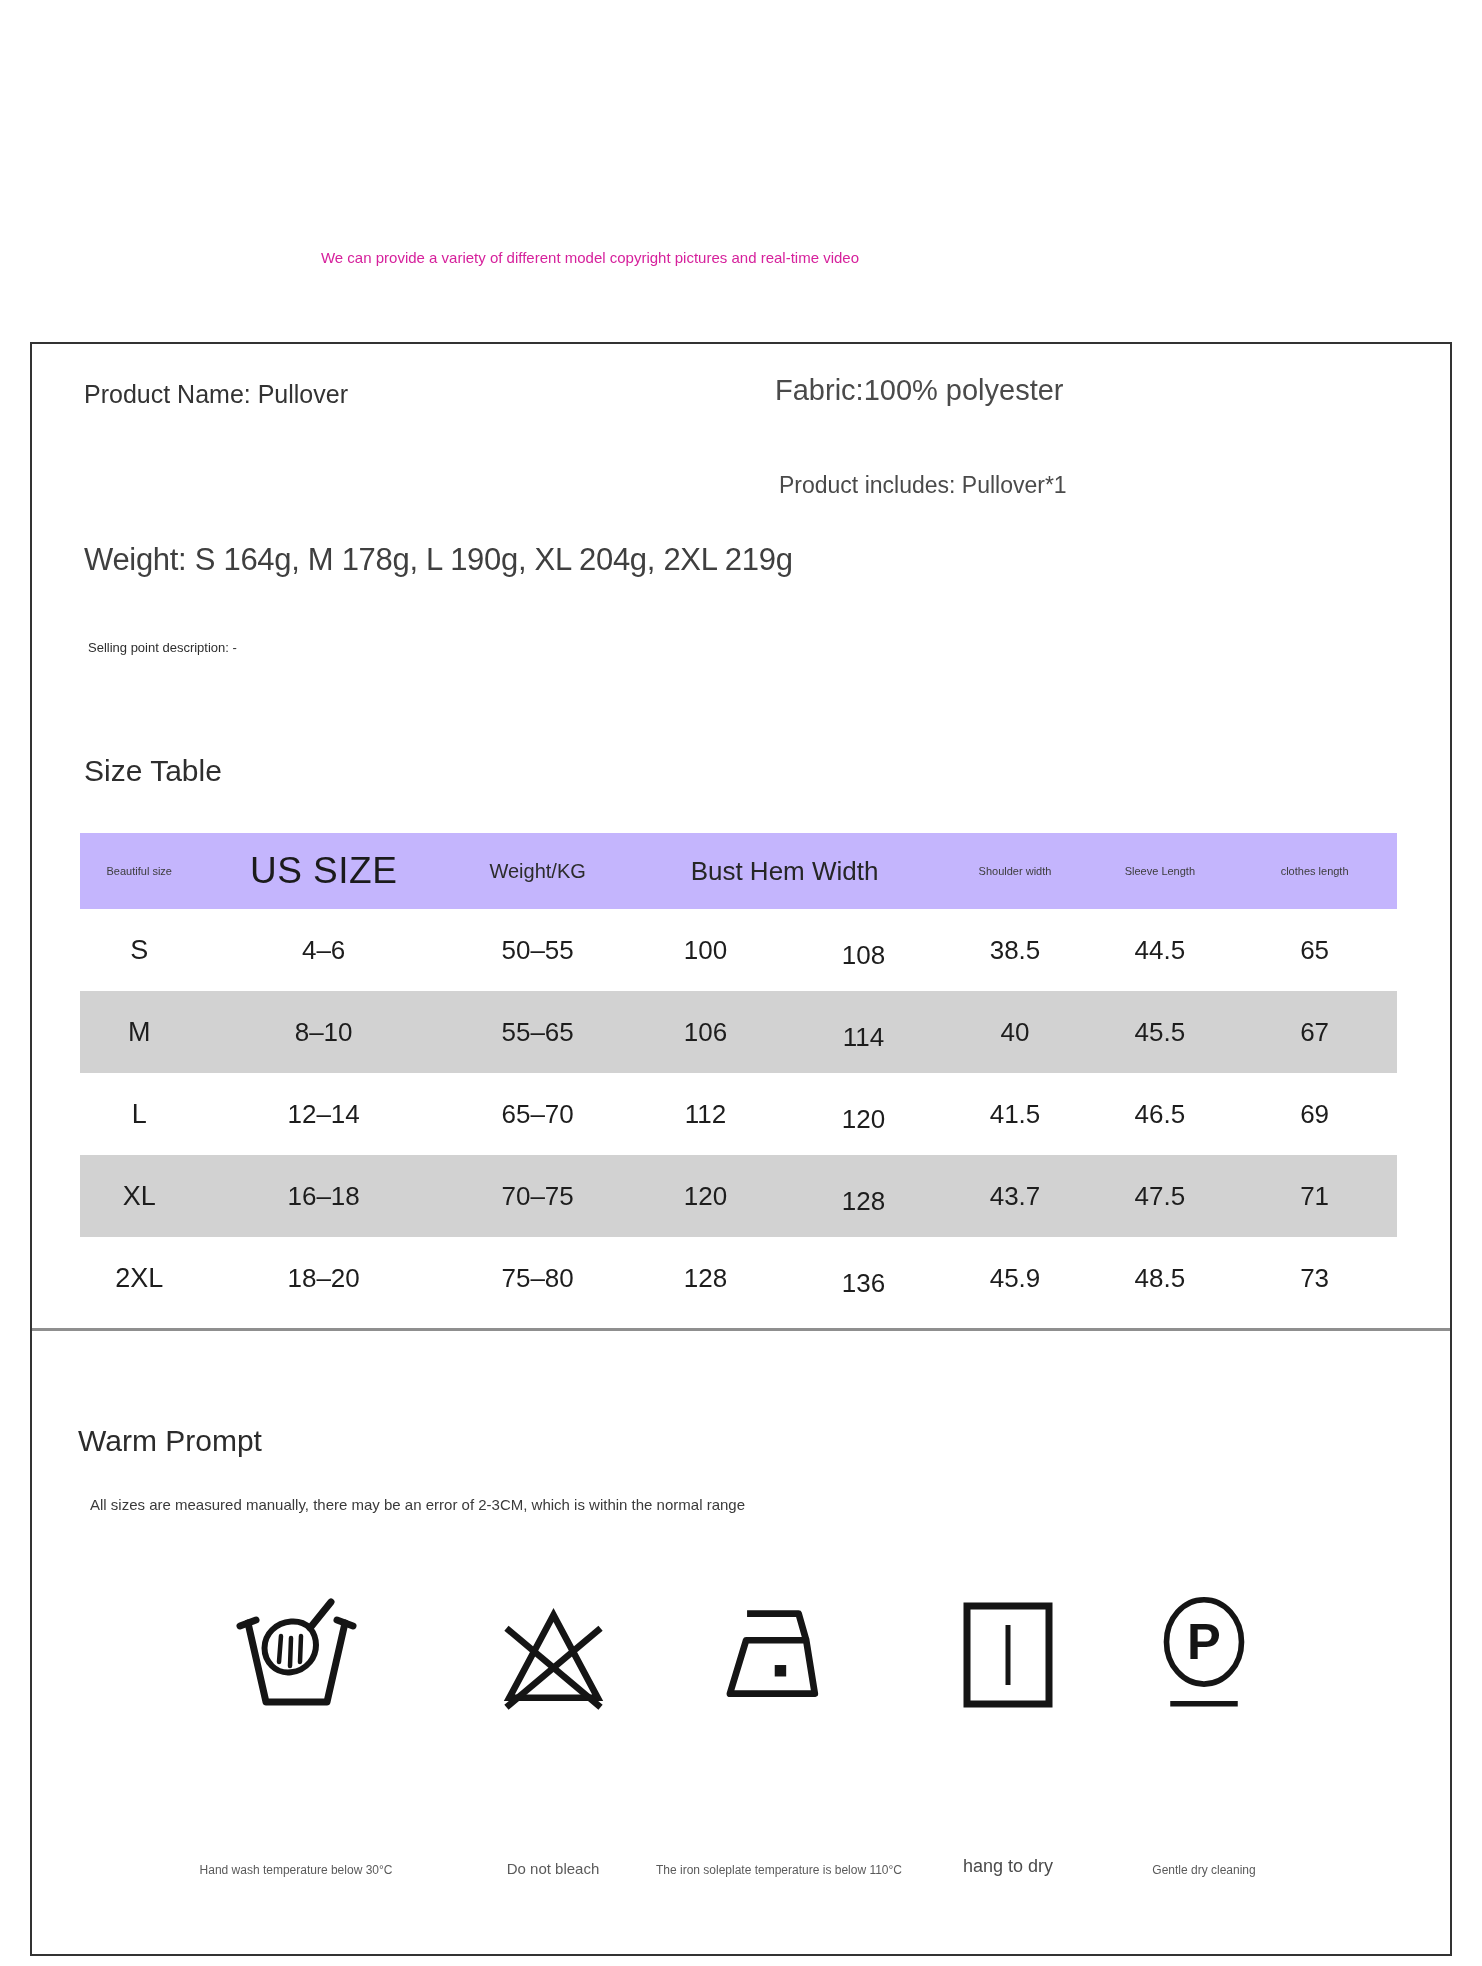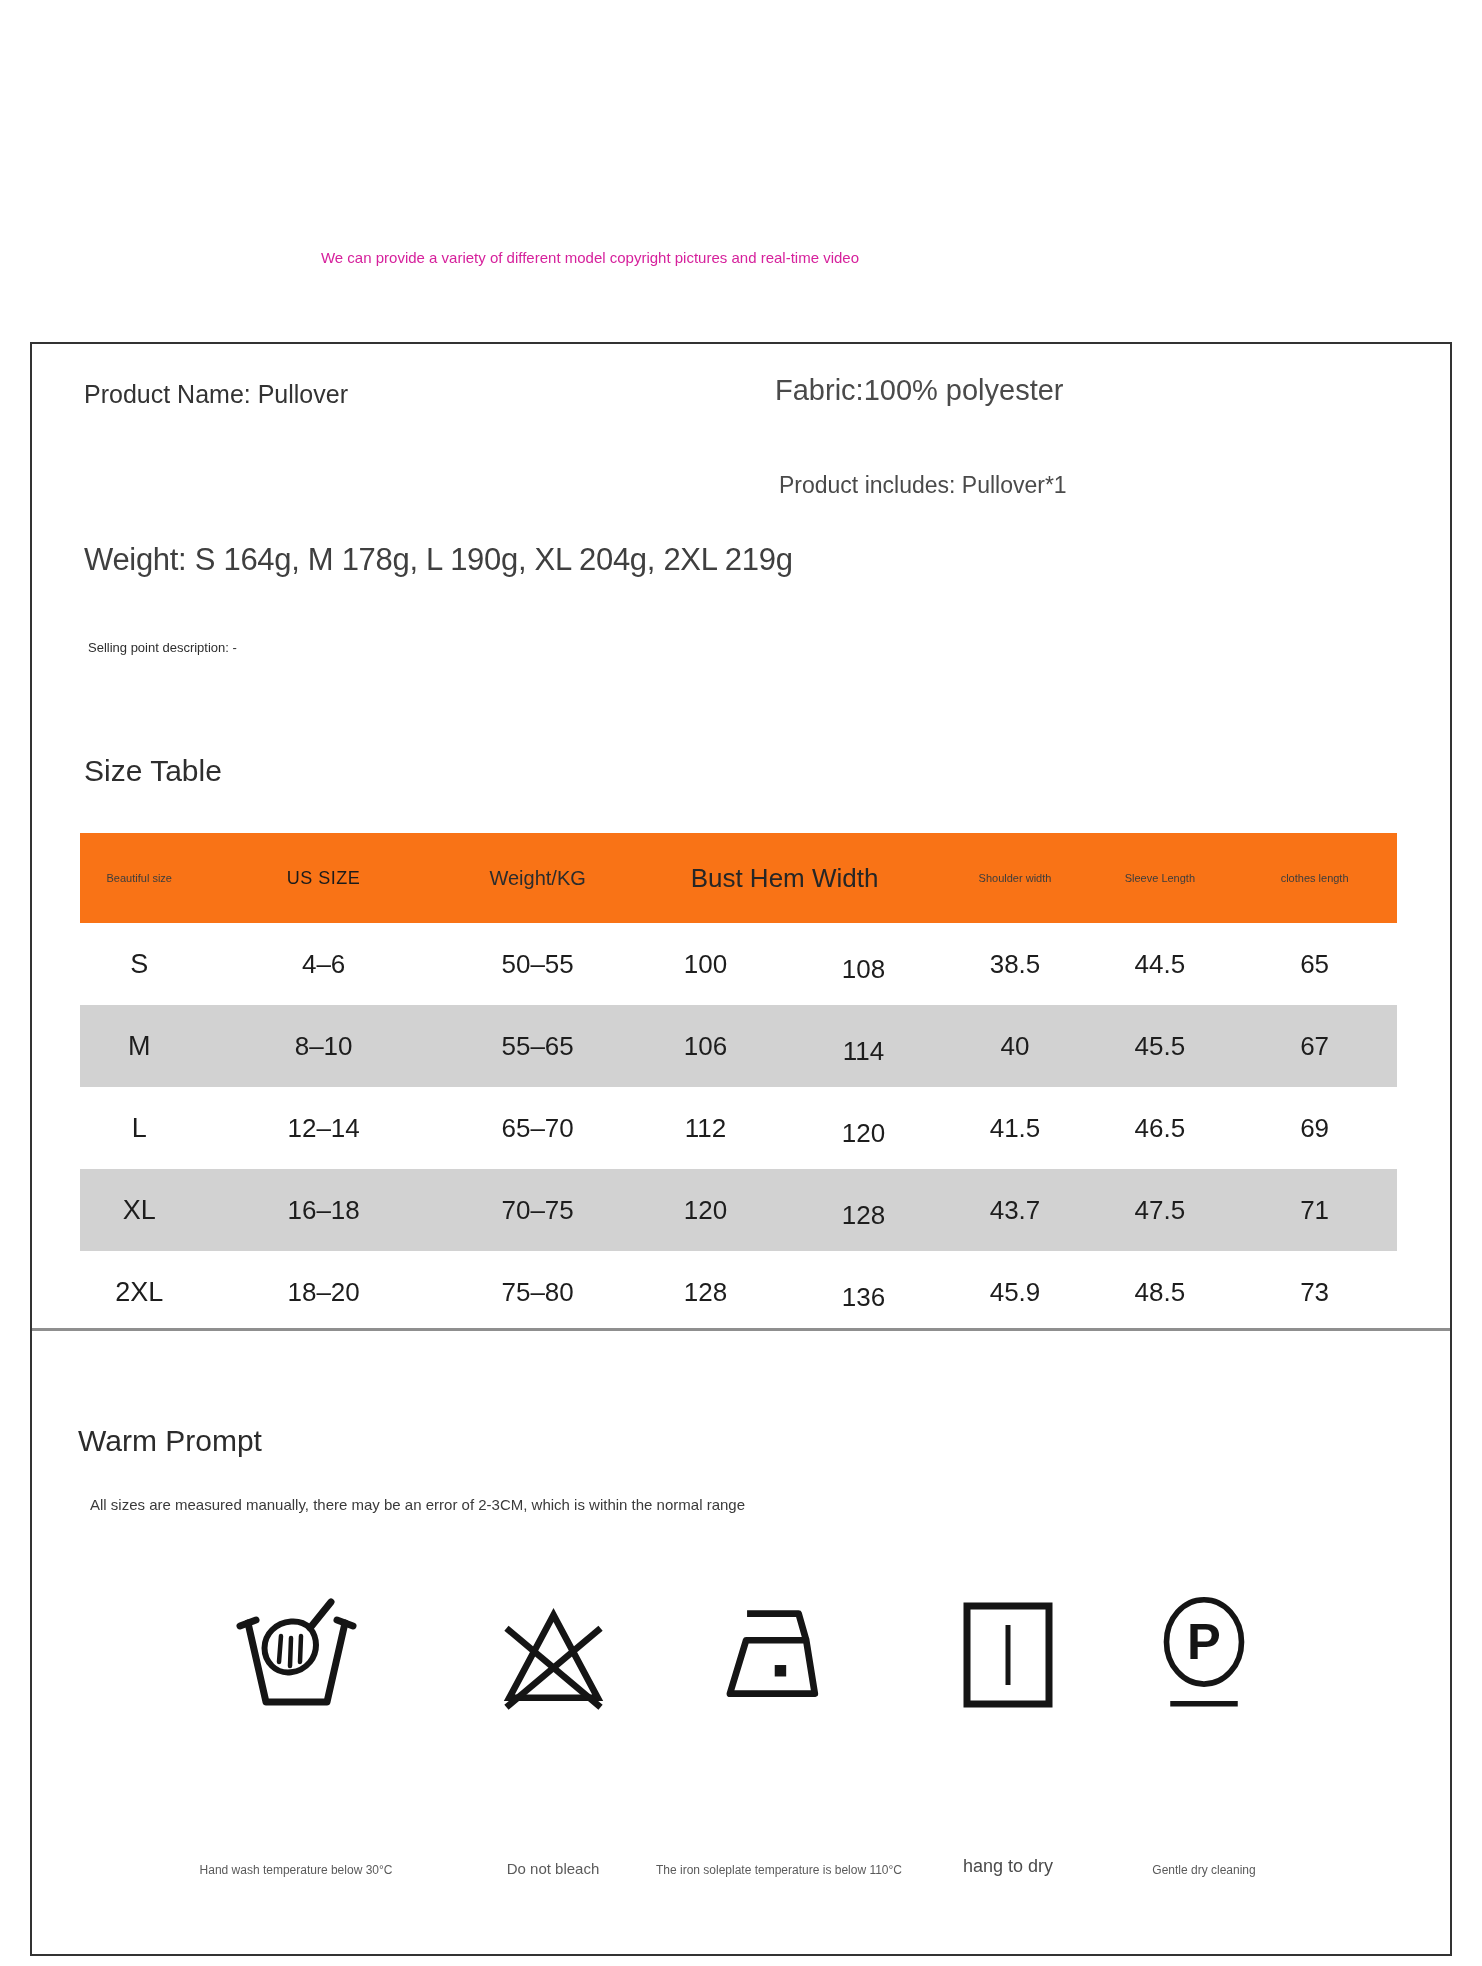--- a/index.html
+++ b/index.html
@@ -25,27 +25,27 @@
   .weight-line  { position:absolute; left:52px; top:198px; font-size:31px; color:#3f3f3f; font-weight:500; letter-spacing:-0.3px; }
   .selling      { position:absolute; left:56px; top:296px; font-size:13px; color:#2e2e2e; }
   .size-heading { position:absolute; left:52px; top:410px; font-size:30px; color:#2e2e2e; }
 
   .size-table { position:absolute; left:48px; top:489px; width:1317px; }
   .trow {
     display:grid;
     grid-template-columns: 9% 19% 13.5% 12% 12% 11% 11% 12.5%;
     align-items:center; height:82px;
   }
-  .trow.thead { height:90px; background:#f97316; }
+  .trow.thead { height:76px; background:#c4b5fd; }
   .trow.shaded { background:#d2d2d2; }
   .c { text-align:center; font-size:26px; color:#1d1d1d; font-weight:500; }
   .c.c-size { font-size:27px; }
   .c.c-hem { padding-top:10px; }
   .thead .h-sm { font-size:11px; font-weight:400; color:#3d3d3d; }
-  .thead .h-us { font-size:18px; font-weight:500; color:#1b1b1b; letter-spacing:0.5px; }
+  .thead .h-us { font-size:37px; font-weight:500; color:#1b1b1b; letter-spacing:0.5px; }
   .thead .h-weight { font-size:20px; font-weight:400; color:#2c2c2c; }
   .thead .h-busthem { grid-column: 4 / span 2; font-size:26px; font-weight:500; color:#262626; }
 
   .divider { position:absolute; left:0; top:984px; width:100%; height:3px; background:#8f8f8f; }
 
   .warm-heading { position:absolute; left:46px; top:1080px; font-size:30px; color:#2b2b2b; }
   .warm-note    { position:absolute; left:58px; top:1152px; font-size:15px; color:#3a3a3a; }
 
   .care-row { position:absolute; left:0; top:1231px; width:100%; height:302px; }
   .care-item {

